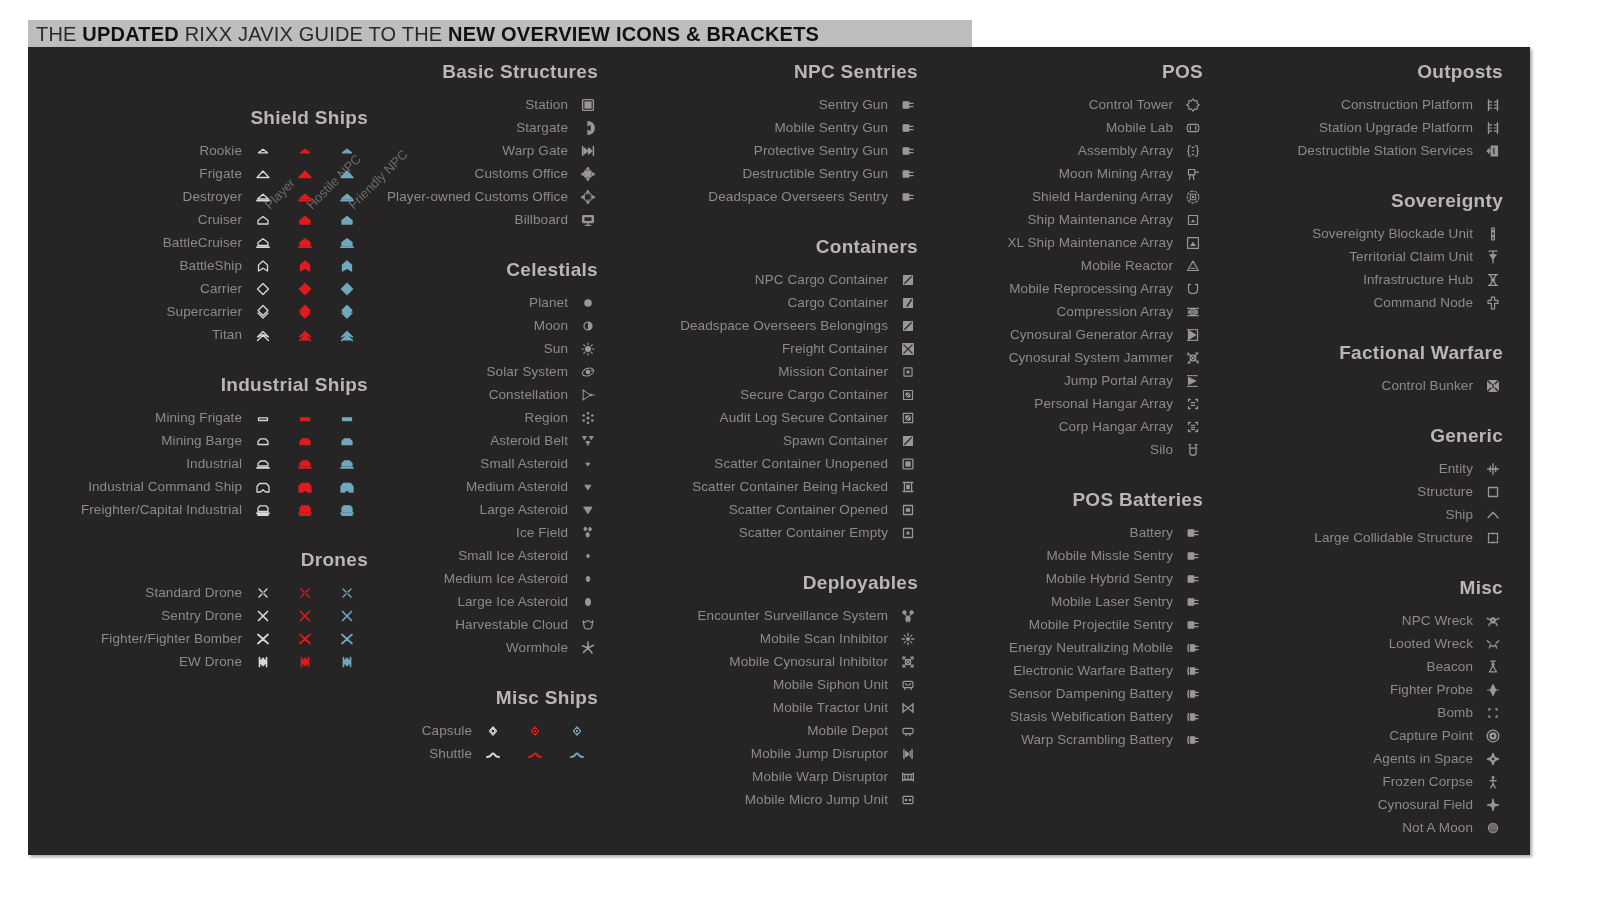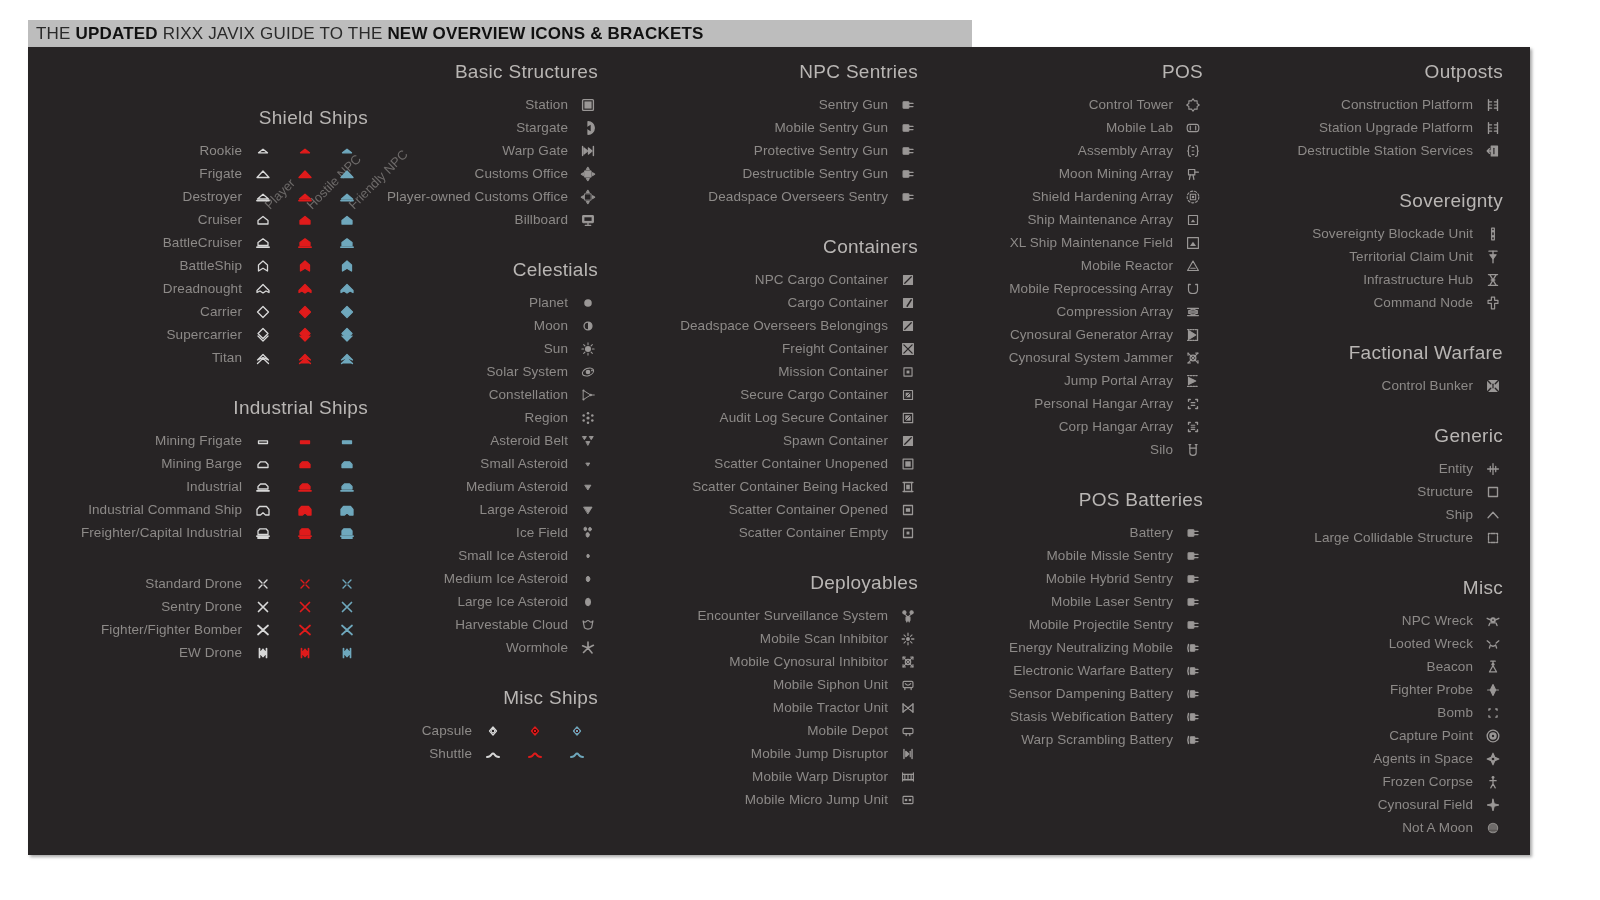--- a/index.html
+++ b/index.html
@@ -2,31 +2,31 @@
 <html><head>
 <meta charset="utf-8">
 <style>
   html,body{margin:0;padding:0;background:#fff;}
   body{width:1600px;height:900px;font-family:"Liberation Sans",sans-serif;overflow:hidden;}
   .page{position:relative;width:1600px;height:900px;background:#ffffff;}
 
   
   .banner{position:absolute;left:28px;top:20px;width:944px;height:28px;
           background:#bdbdbd;display:flex;align-items:center;}
-  .banner-text{font-size:17px;color:#2a2a2a;letter-spacing:.2px;padding-left:8px;
+  .banner-text{font-size:20px;color:#2a2a2a;letter-spacing:.2px;padding-left:8px;
                white-space:nowrap;font-weight:400;}
   .banner-text b{font-weight:700;color:#111;}
 
   
   .panel{position:absolute;left:28px;top:47px;width:1502px;height:808px;
          background:#272425;box-shadow:2px 2px 3px rgba(0,0,0,.35);}
 
   .col{position:absolute;top:0;}
   .sec{margin-bottom:2px;}
-  .sec-title{color:#b9b6b4;font-size:19px;text-align:right;font-weight:400;
+  .sec-title{color:#b9b6b4;font-size:19px;text-align:right;font-weight:700;
              padding-bottom:10px;letter-spacing:.3px;}
   .row{display:flex;align-items:center;justify-content:flex-end;height:23px;}
   .row .lbl{color:#8d8a88;font-size:13.5px;text-align:right;white-space:nowrap;
             padding-right:10px;letter-spacing:.1px;}
   .ic{width:20px;height:20px;display:flex;align-items:center;justify-content:center;
       flex:0 0 20px;}
   .ic svg{display:block;}
 
   
   .row3 .lbl{flex:1;padding-right:0;}
@@ -166,38 +166,20 @@
                 <path d="M5.5 15 L5.5 9 L10 5 L14.5 9 L14.5 15 L10 12.2 Z" fill="#e01b1b" stroke="#e01b1b"></path>
               </svg>
             </div>
             <div class="cell">
               <svg width="20" height="20" viewBox="0 0 20 20" fill="none" stroke="#6fa8bd" stroke-width="1.3" stroke-linejoin="round" stroke-linecap="round">
                 <path d="M5.5 15 L5.5 9 L10 5 L14.5 9 L14.5 15 L10 12.2 Z" fill="#6fa8bd" stroke="#6fa8bd"></path>
               </svg>
             </div>
           </div>
           <div class="row row3">
-            <div class="lbl">Dreadnought</div>
-            <div class="cell">
-              <svg width="20" height="20" viewBox="0 0 20 20" fill="none" stroke="#d8d8d8" stroke-width="1.3" stroke-linejoin="round" stroke-linecap="round">
-                <path d="M4 13.5 L4 11.5 L10 5.5 L16 11.5 L16 13.5 L13 12 L10 14 L7 12 Z" fill="none" stroke="#d8d8d8"></path>
-              </svg>
-            </div>
-            <div class="cell">
-              <svg width="20" height="20" viewBox="0 0 20 20" fill="none" stroke="#e01b1b" stroke-width="1.3" stroke-linejoin="round" stroke-linecap="round">
-                <path d="M4 13.5 L4 11.5 L10 5.5 L16 11.5 L16 13.5 L13 12 L10 14 L7 12 Z" fill="#e01b1b" stroke="#e01b1b"></path>
-              </svg>
-            </div>
-            <div class="cell">
-              <svg width="20" height="20" viewBox="0 0 20 20" fill="none" stroke="#6fa8bd" stroke-width="1.3" stroke-linejoin="round" stroke-linecap="round">
-                <path d="M4 13.5 L4 11.5 L10 5.5 L16 11.5 L16 13.5 L13 12 L10 14 L7 12 Z" fill="#6fa8bd" stroke="#6fa8bd"></path>
-              </svg>
-            </div>
-          </div>
-          <div class="row row3">
             <div class="lbl">Carrier</div>
             <div class="cell">
               <svg width="20" height="20" viewBox="0 0 20 20" fill="none" stroke="#d8d8d8" stroke-width="1.3" stroke-linejoin="round" stroke-linecap="round">
                 <path d="M10 4.5 L15.5 10 L10 15.5 L4.5 10 Z" fill="none" stroke="#d8d8d8"></path>
               </svg>
             </div>
             <div class="cell">
               <svg width="20" height="20" viewBox="0 0 20 20" fill="none" stroke="#e01b1b" stroke-width="1.3" stroke-linejoin="round" stroke-linecap="round">
                 <path d="M10 4.5 L15.5 10 L10 15.5 L4.5 10 Z" fill="#e01b1b" stroke="#e01b1b"></path>
               </svg>
@@ -349,20 +331,21 @@
               <svg width="20" height="20" viewBox="0 0 20 20" fill="none" stroke="#6fa8bd" stroke-width="1.3" stroke-linejoin="round" stroke-linecap="round">
                 <path d="M5 11.5 L5 8 L7 5.8 L13 5.8 L15 8 L15 11.5 Z" fill="#6fa8bd" stroke="#6fa8bd"></path>
                 <path d="M4 13.2 L16 13.2" stroke="#6fa8bd" stroke-width="1.8"></path>
                 <path d="M5 15 L15 15" stroke="#6fa8bd" stroke-width="1.8"></path>
               </svg>
             </div>
           </div>
           <div class="gap"></div>
         </div>
         <div class="sec">
+          <div class="sec-title">Drones</div>
           <div class="row row3">
             <div class="lbl">Standard Drone</div>
             <div class="cell">
               <svg width="20" height="20" viewBox="0 0 20 20" fill="none" stroke="#d8d8d8" stroke-width="1.4" stroke-linecap="round" stroke-linejoin="round">
                 <path d="M6 6 L9 9 M14 6 L11 9 M6 14 L9 11 M14 14 L11 11"></path>
               </svg>
             </div>
             <div class="cell">
               <svg width="20" height="20" viewBox="0 0 20 20" fill="none" stroke="#e01b1b" stroke-width="1.4" stroke-linecap="round" stroke-linejoin="round">
                 <path d="M6 6 L9 9 M14 6 L11 9 M6 14 L9 11 M14 14 L11 11"></path>
@@ -1006,21 +989,21 @@
           <div class="row">
             <div class="lbl">Ship Maintenance Array</div>
             <div class="ic">
               <svg width="18" height="18" viewBox="0 0 20 20" fill="none" stroke="#9a9796" stroke-width="1.3" stroke-linejoin="round" stroke-linecap="round">
                 <rect x="5" y="5" width="10" height="10"></rect>
                 <path d="M7.4 12.6 L10 9.4 L12.6 12.6 Z" fill="#9a9796" stroke="none"></path>
               </svg>
             </div>
           </div>
           <div class="row">
-            <div class="lbl">XL Ship Maintenance Field</div>
+            <div class="lbl">XL Ship Maintenance Array</div>
             <div class="ic">
               <svg width="18" height="18" viewBox="0 0 20 20" fill="none" stroke="#9a9796" stroke-width="1.3" stroke-linejoin="round" stroke-linecap="round">
                 <rect x="4" y="4" width="12" height="12"></rect>
                 <path d="M6.6 13.4 L10 8.6 L13.4 13.4 Z" fill="#9a9796" stroke="none"></path>
               </svg>
             </div>
           </div>
           <div class="row">
             <div class="lbl">Mobile Reactor</div>
             <div class="ic">

